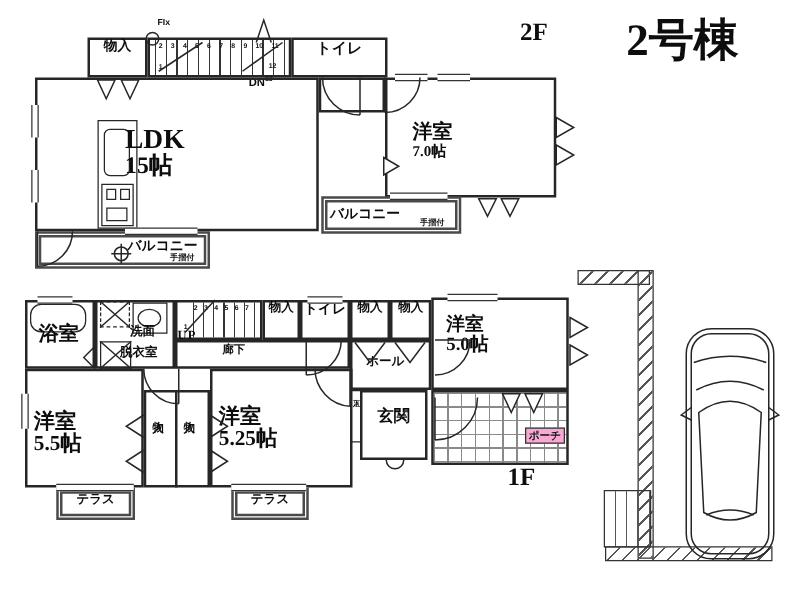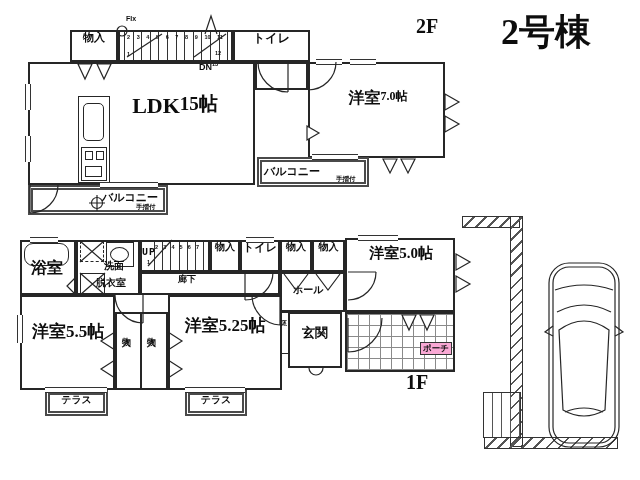--- a/index.html
+++ b/index.html
@@ -3,21 +3,21 @@
 <meta charset="utf-8">
 <style>
   html,body{margin:0;padding:0;background:#fff}
   .stage{position:relative;width:640px;height:480px;background:#ffffff;overflow:hidden;
          font-family:"Liberation Serif","DejaVu Serif",serif;color:#111}
   .rm{position:absolute;border:2px solid #262626;box-sizing:border-box;background:transparent}
   .thin{border-width:1px}
   .dbl{position:absolute;border:5px double #4a4a4a;box-sizing:border-box}
   .lbl{position:absolute;font-weight:bold;white-space:nowrap;line-height:1.05;color:#0d0d0d}
   .c{display:flex;align-items:flex-start;justify-content:center;text-align:center}
-  .col{flex-direction:row}
+  .col{flex-direction:column}
   .vert{writing-mode:vertical-rl;text-orientation:upright;letter-spacing:0}
   .treads{position:absolute;background:repeating-linear-gradient(90deg,#333 0 1px,transparent 1px 8.6px)}
   .nums{position:absolute;display:flex;justify-content:space-between;font-weight:bold;font-size:5.5px;
         font-family:"Liberation Sans","DejaVu Sans",sans-serif}
   .hatch{position:absolute;border:1.5px solid #333;box-sizing:border-box;
          background:repeating-linear-gradient(135deg,transparent 0 7px,#555 7px 8.5px)}
   .vstripes{position:absolute;border:1.5px solid #333;box-sizing:border-box;
          background:repeating-linear-gradient(90deg,transparent 0 8px,#555 8px 9px)}
   .grid{background-image:repeating-linear-gradient(0deg,#8a8a8a 0 1px,transparent 1px 11px),
                          repeating-linear-gradient(90deg,#8a8a8a 0 1px,transparent 1px 11px)}
@@ -121,21 +121,21 @@
     <div class="nums" style="left:13px;top:2px;width:44px">
       <span>2</span>
       <span>3</span>
       <span>4</span>
       <span>5</span>
       <span>6</span>
       <span>7</span>
     </div>
     <span class="nums" style="left:5px;top:17px">1</span>
   </div>
-  <div class="lbl" style="left:142px;top:248px;font-size:10px;font-family:Liberation Mono, monospace;letter-spacing:1px">UP</div>
+  <div class="lbl" style="left:142px;top:264px;font-size:10px;font-family:Liberation Serif, serif;letter-spacing:1px">UP</div>
 
   <div class="rm c lbl" style="left:210px;top:240px;width:30px;height:32px;font-size:10px">
     <span>物入</span>
   </div>
   <div class="rm c lbl" style="left:240px;top:240px;width:40px;height:32px;font-size:11px">
     <span>トイレ</span>
   </div>
   <div class="rm c lbl" style="left:280px;top:240px;width:32px;height:32px;font-size:10px">
     <span>物入</span>
   </div>

